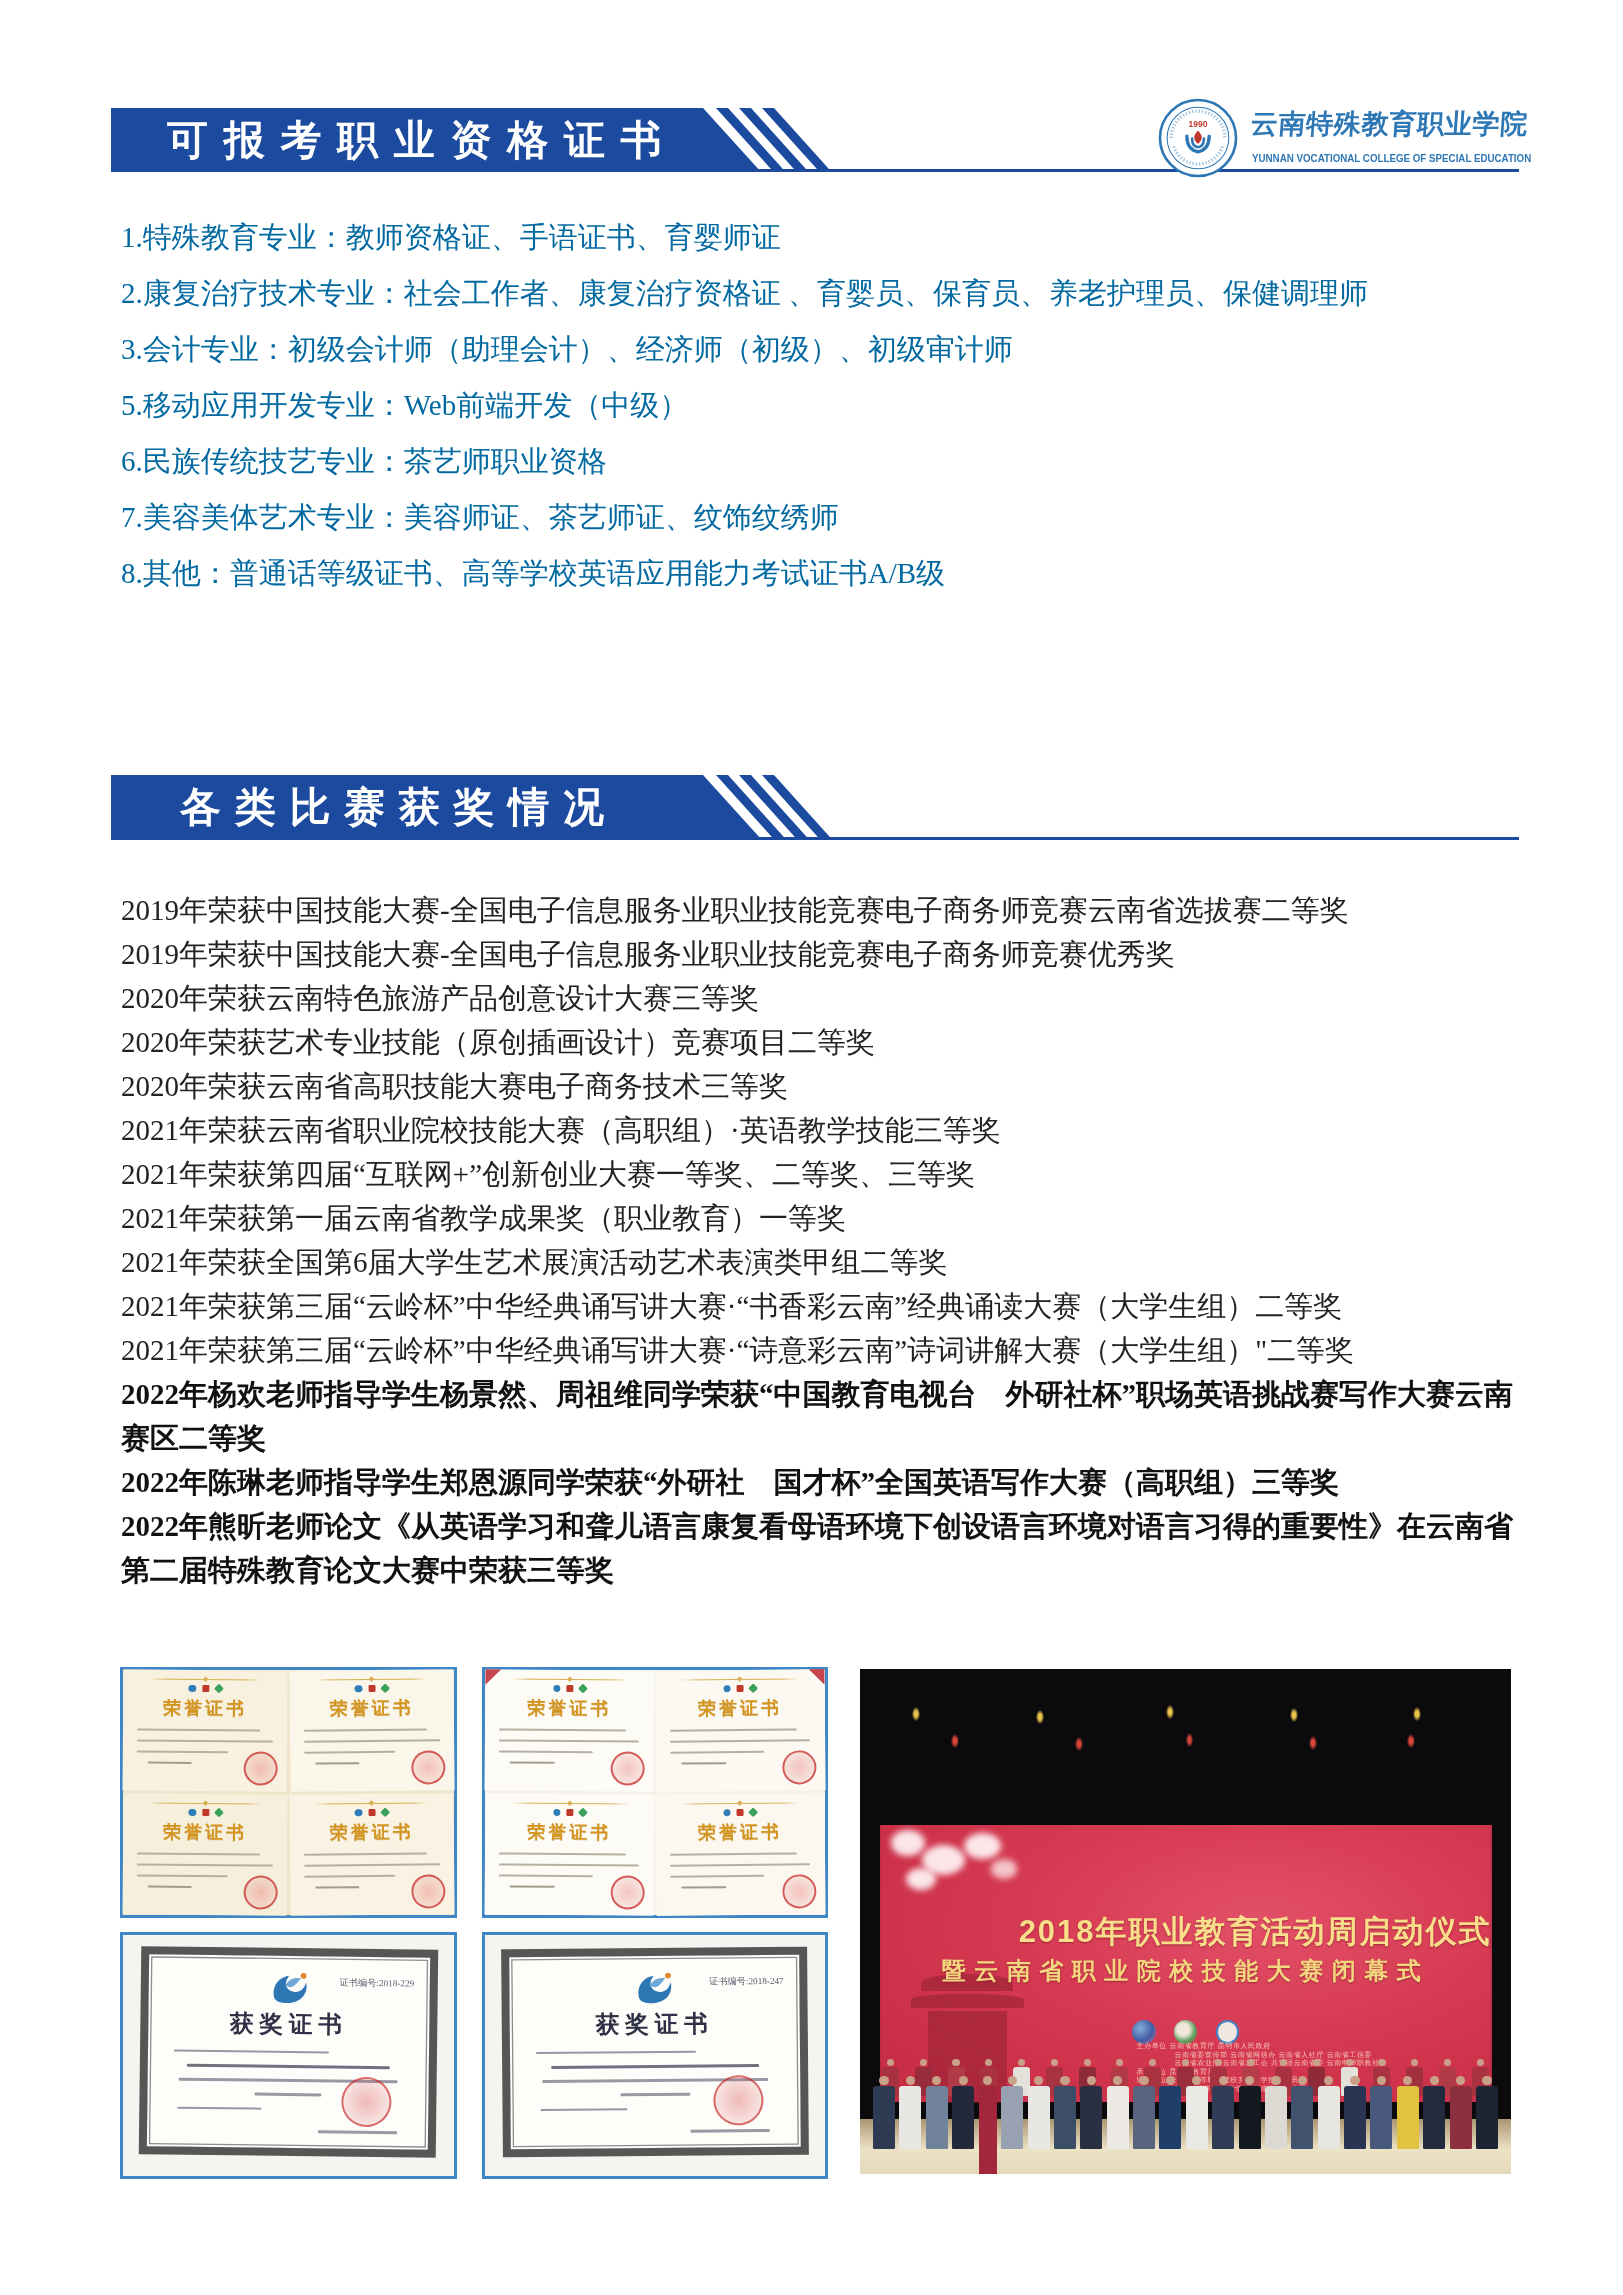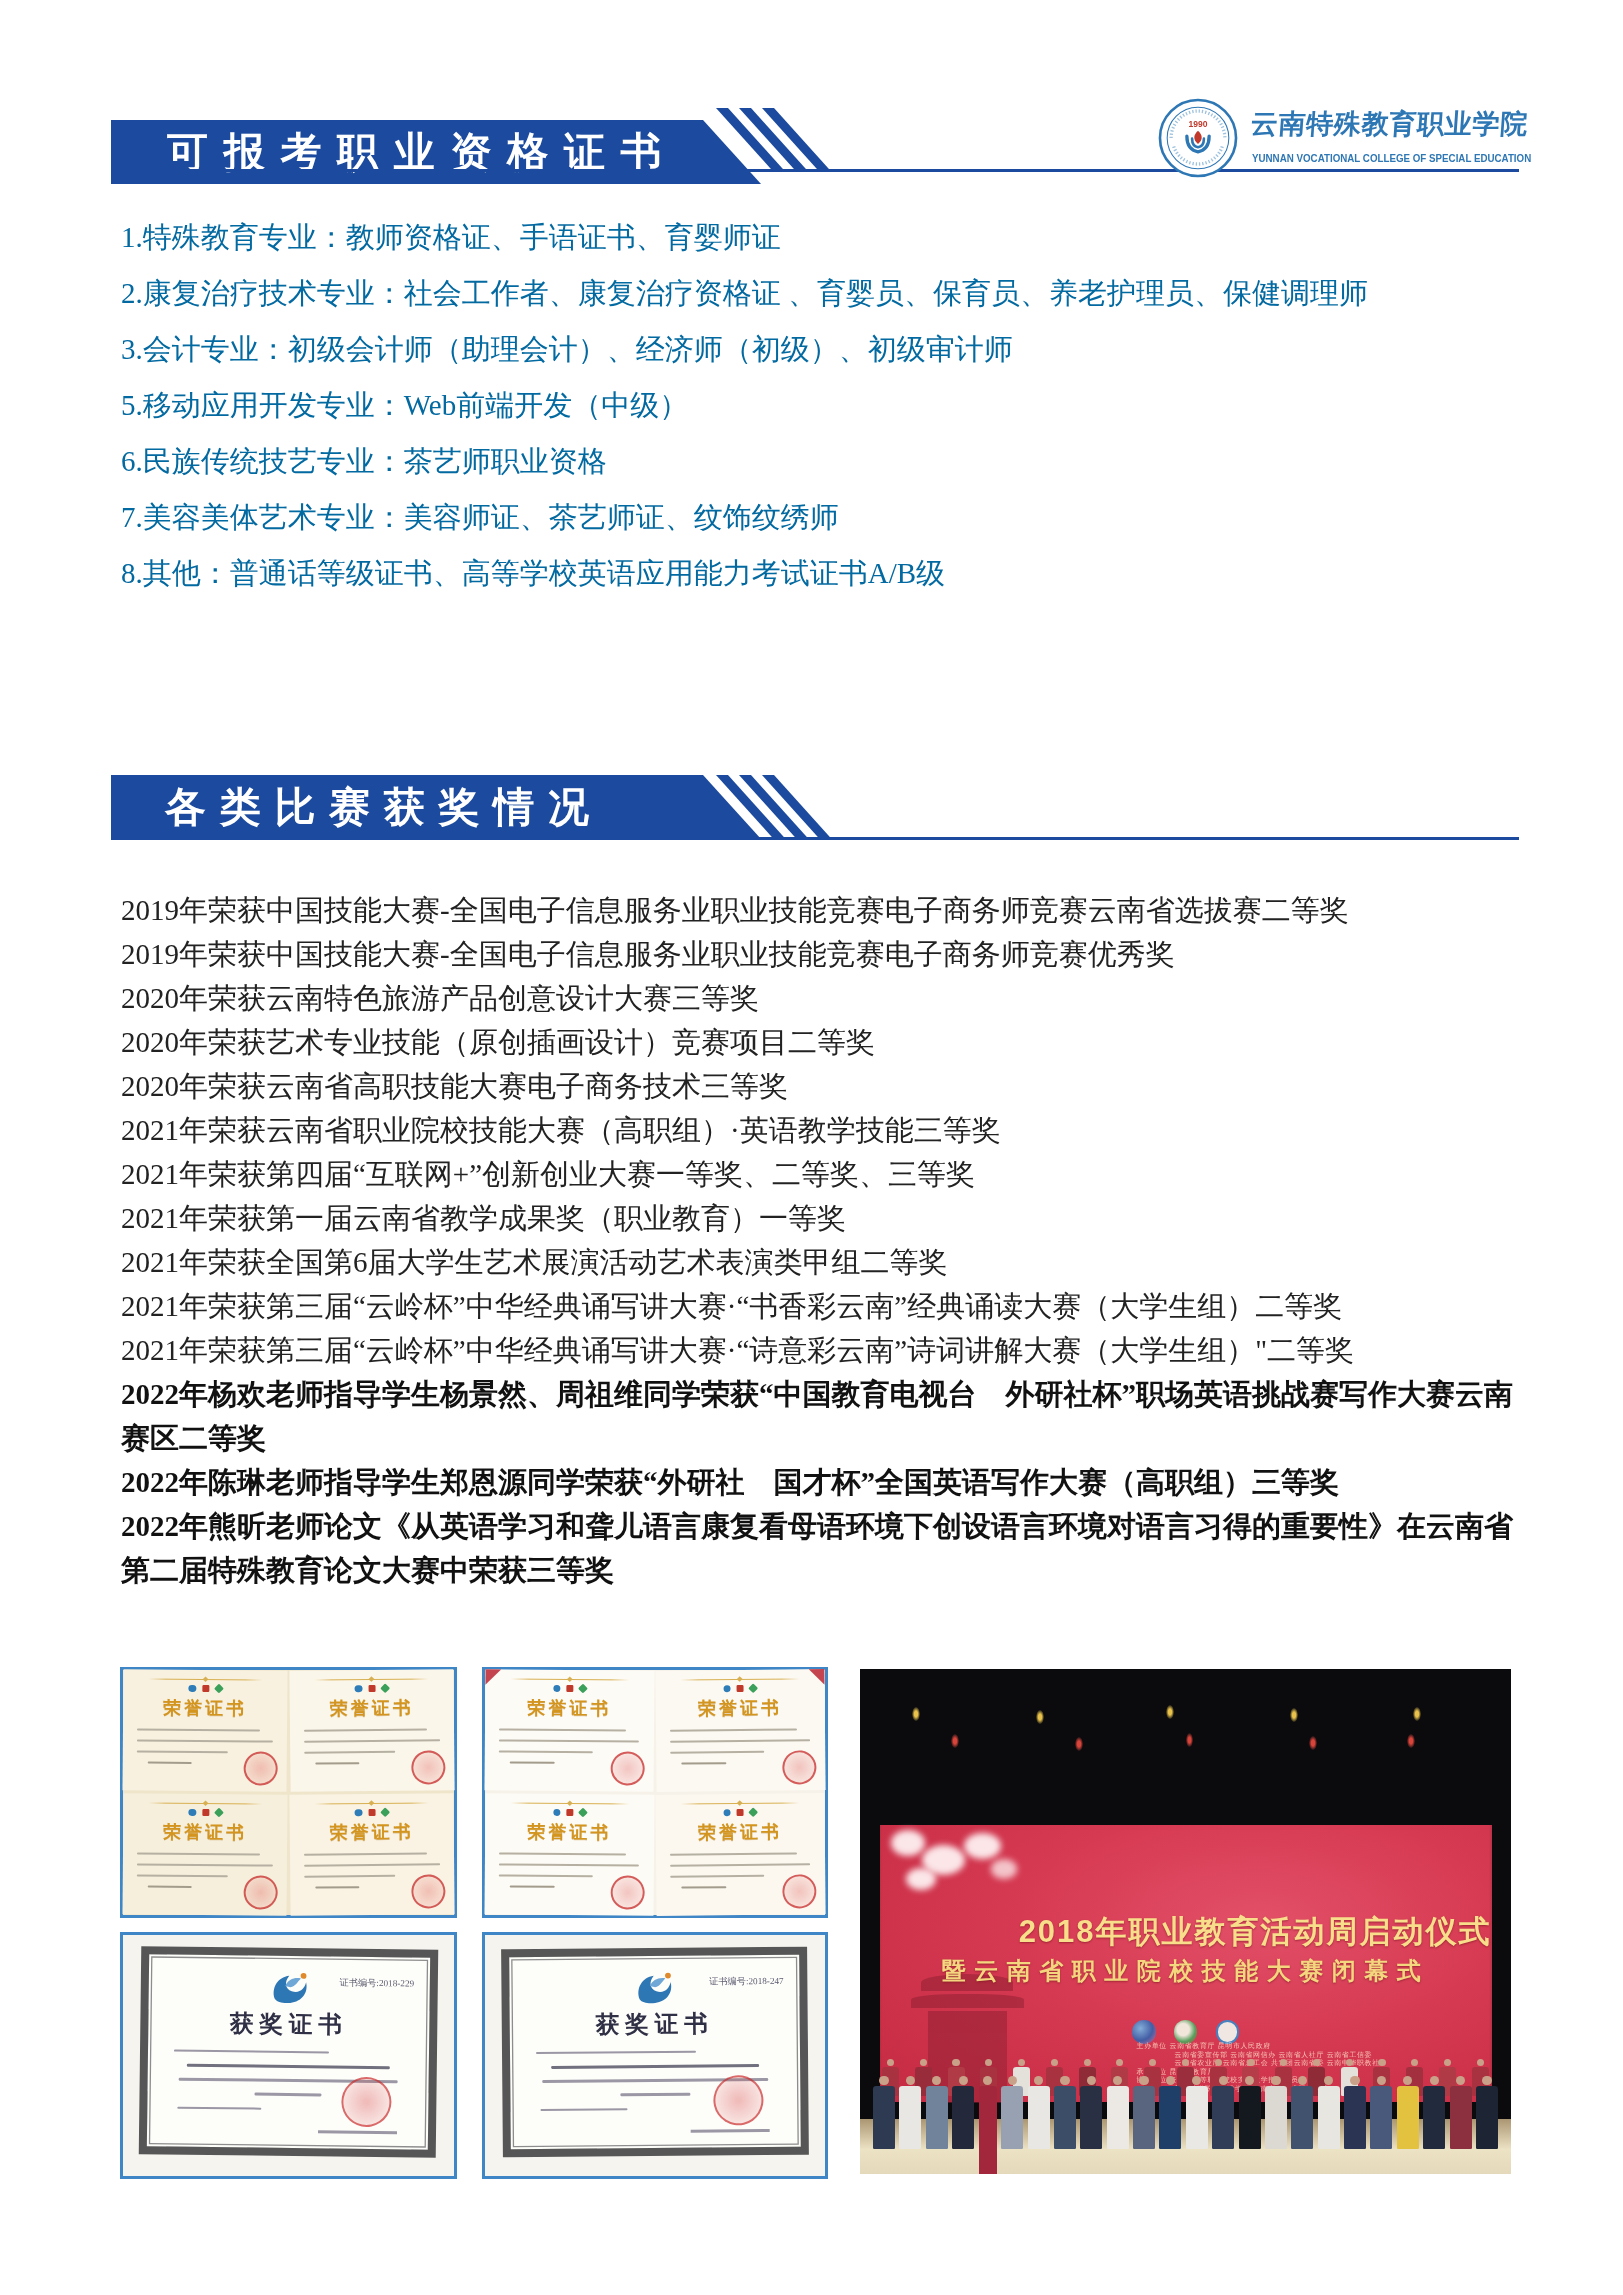--- a/index.html
+++ b/index.html
@@ -103,21 +103,21 @@
   .people-front .head{width:9.2px;height:9.2px;}
   .person .body{border-radius:3.3px 3.3px 1.3px 1.3px;margin-top:0.7px;}
 
   .txt{white-space:pre-wrap;}
 </style>
 </head>
 <body>
 
 <div class="page">
 
-  <div class="banner" style="top:120px;">
+  <div class="banner" style="top:108px;">
     <div class="banner-title">可报考职业资格证书</div>
   </div>
   <div class="stripe s1" style="top:108px;"></div>
   <div class="stripe s2" style="top:108px;"></div>
   <div class="stripe s3" style="top:108px;"></div>
   <div class="hline" style="top:169px;"></div>
 
   <div class="logo-group">
     <svg width="80" height="80" viewBox="0 0 122 122" style="position:absolute;left:0;top:1.3px;">
       <circle cx="61" cy="61" r="58" fill="#ffffff" stroke="#2e77b5" stroke-width="4"></circle>
@@ -137,21 +137,21 @@
       <div class="q-line txt">1.特殊教育专业：教师资格证、手语证书、育婴师证</div>
       <div class="q-line txt">2.康复治疗技术专业：社会工作者、康复治疗资格证 、育婴员、保育员、养老护理员、保健调理师</div>
       <div class="q-line txt">3.会计专业：初级会计师（助理会计）、经济师（初级）、初级审计师</div>
       <div class="q-line txt">5.移动应用开发专业：Web前端开发（中级）</div>
       <div class="q-line txt">6.民族传统技艺专业：茶艺师职业资格</div>
       <div class="q-line txt">7.美容美体艺术专业：美容师证、茶艺师证、纹饰纹绣师</div>
       <div class="q-line txt">8.其他：普通话等级证书、高等学校英语应用能力考试证书A/B级</div>
     </div>
 
   <div class="banner" style="top:775px;">
-    <div class="banner-title" style="padding-left:54px;letter-spacing:13.7px;">各类比赛获奖情况</div>
+    <div class="banner-title" style="padding-left:69px;letter-spacing:13.7px;">各类比赛获奖情况</div>
   </div>
   <div class="stripe s1" style="top:775px;"></div>
   <div class="stripe s2" style="top:775px;"></div>
   <div class="stripe s3" style="top:775px;"></div>
   <div class="hline" style="top:837px;"></div>
 
   <div class="awards-list">
       <div class="award-line txt">2019年荣获中国技能大赛-全国电子信息服务业职业技能竞赛电子商务师竞赛云南省选拔赛二等奖</div>
       <div class="award-line txt">2019年荣获中国技能大赛-全国电子信息服务业职业技能竞赛电子商务师竞赛优秀奖</div>
       <div class="award-line txt">2020年荣获云南特色旅游产品创意设计大赛三等奖</div>

